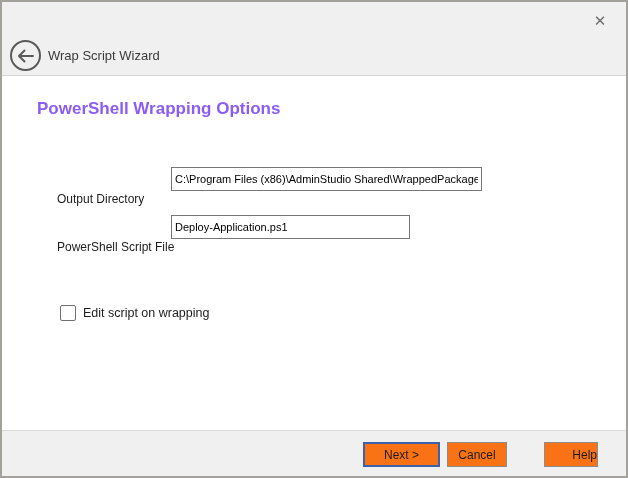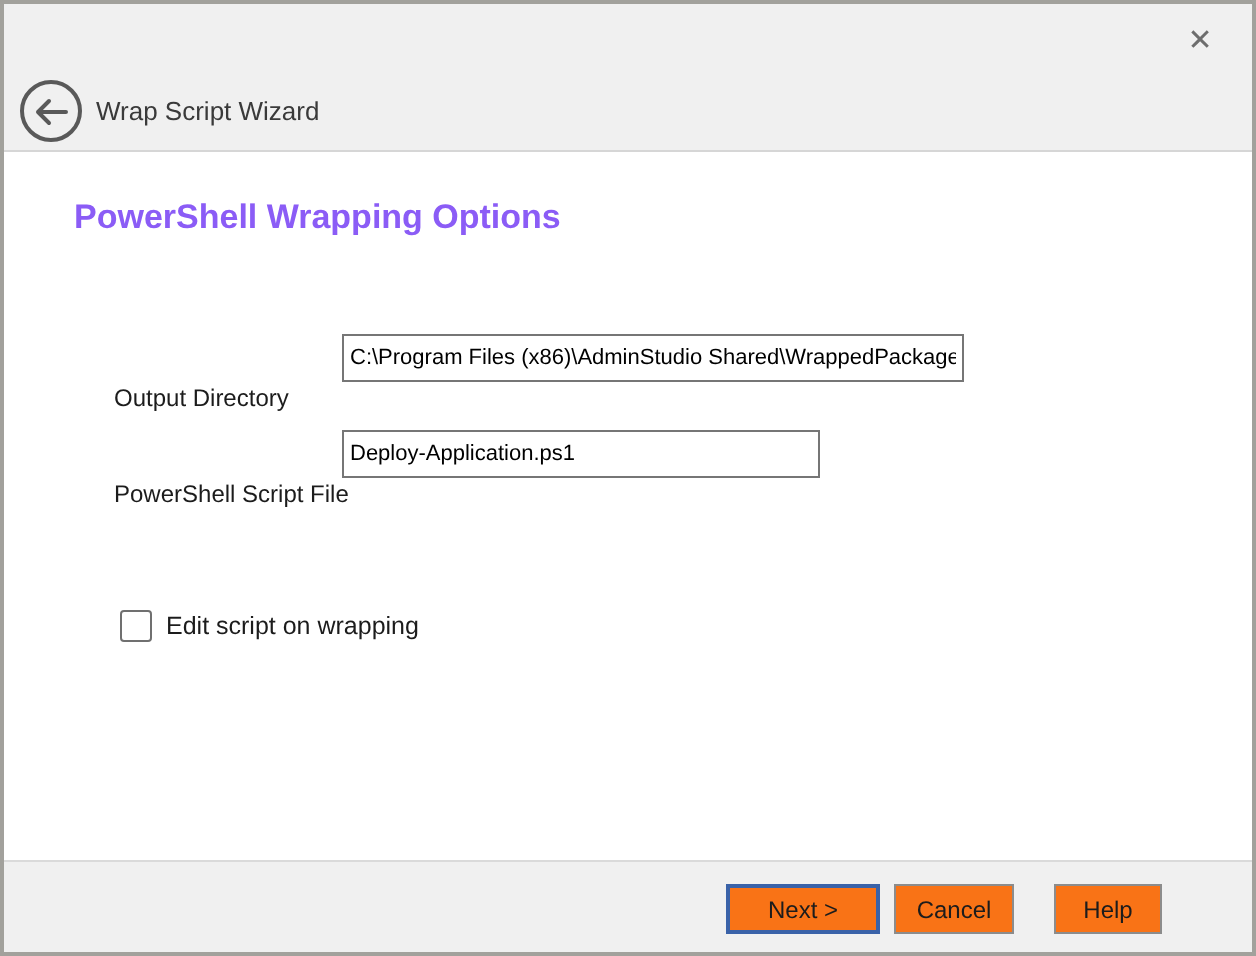--- a/index.html
+++ b/index.html
@@ -104,21 +104,21 @@
   .footer-btn {
     position: absolute; top: 11px;
     height: 25px;
     background: #f97316;
     font-family: "Liberation Sans", sans-serif;
     font-size: 12px; color: #1c1c1c;
     cursor: pointer;
   }
   .next-btn   { left: 361px; width: 77px; border: 2px solid #3a62a8; }
   .cancel-btn { left: 445px; width: 60px; border: 1px solid #8c8c8c; }
-  .help-btn   { left: 525px; width: 54px; border: 1px solid #8c8c8c; }
+  .help-btn   { left: 542px; width: 54px; border: 1px solid #8c8c8c; text-align: right; }
 </style>
 </head>
 <body>
 
 <div class="window">
 
   <div class="header">
     <div class="back-btn">
       <span>
         <svg width="17" height="14" viewBox="0 0 17 14" fill="none">

